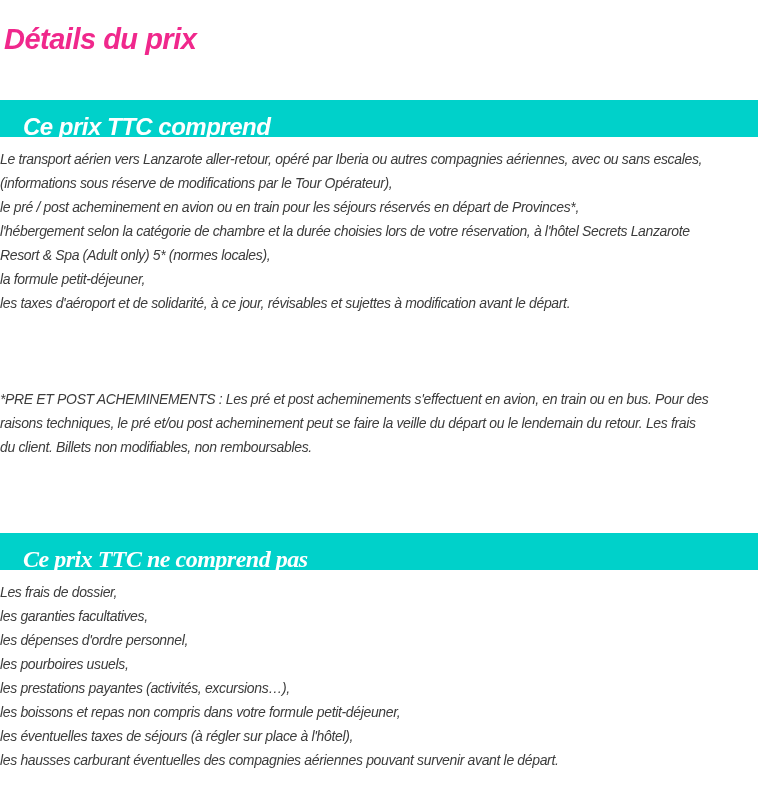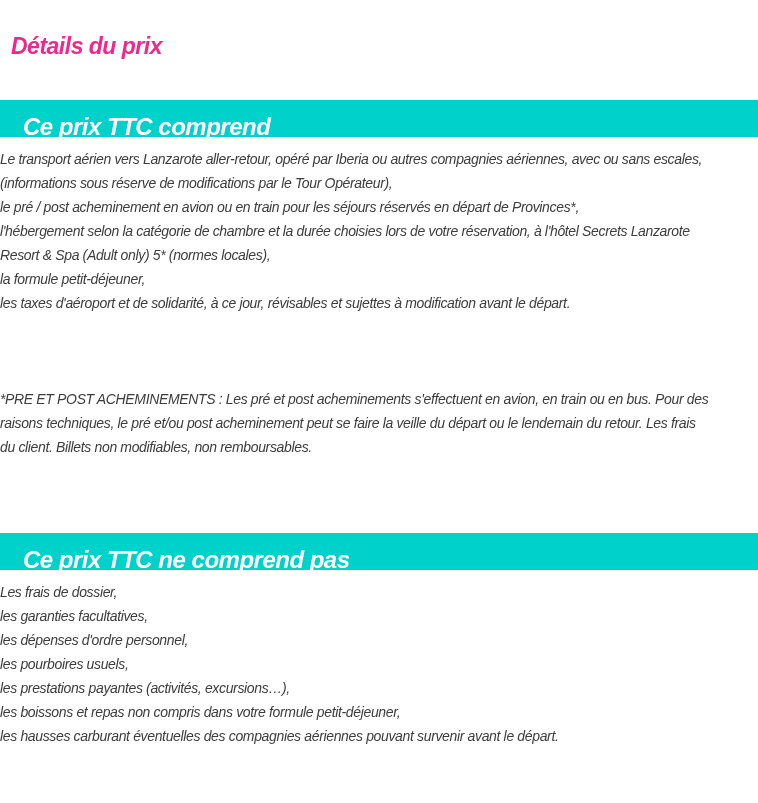--- a/index.html
+++ b/index.html
@@ -11,22 +11,22 @@
       width: 758px;
       height: 803px;
       overflow: hidden;
       font-family: "Liberation Sans", "DejaVu Sans", sans-serif;
       position: relative;
     }
     .page-title {
       position: absolute;
       left: 0;
       top: 18px;
-      margin: 11px;
-      font-size: 23px;
+      margin: 4px;
+      font-size: 29px;
       font-weight: bold;
       font-style: italic;
       color: #f0288c;
       letter-spacing: -0.5px;
       line-height: 34px;
     }
     .section-banner {
       position: absolute;
       left: 0;
       width: 758px;
@@ -38,21 +38,21 @@
     .section-banner h2 {
       margin: 8px;
       font-size: 24px;
       font-weight: bold;
       font-style: italic;
       color: #ffffff;
       line-height: 37px;
       letter-spacing: -0.5px;
     }
     .banner-included { top: 100px; }
-    .banner-excluded { top: 533px; }
+    .banner-excluded { top: 533px; font-family: Liberation Serif, serif; }
 
     .body-text {
       position: absolute;
       left: 0;
       width: 758px;
       font-size: 14px;
       font-style: italic;
       color: #3c3c3c;
       line-height: 24px;
       letter-spacing: -0.35px;
@@ -94,14 +94,15 @@
   <h2>Ce prix TTC ne comprend pas</h2>
 </div>
 
 <div class="body-text excluded-list">
   <span class="line">Les frais de dossier,</span>
   <span class="line">les garanties facultatives,</span>
   <span class="line">les dépenses d'ordre personnel,</span>
   <span class="line">les pourboires usuels,</span>
   <span class="line">les prestations payantes (activités, excursions…),</span>
   <span class="line">les boissons et repas non compris dans votre formule petit-déjeuner,</span>
+  <span class="line">les éventuelles taxes de séjours (à régler sur place à l'hôtel),</span>
   <span class="line">les hausses carburant éventuelles des compagnies aériennes pouvant survenir avant le départ.</span>
 </div>
 
 </body></html>

